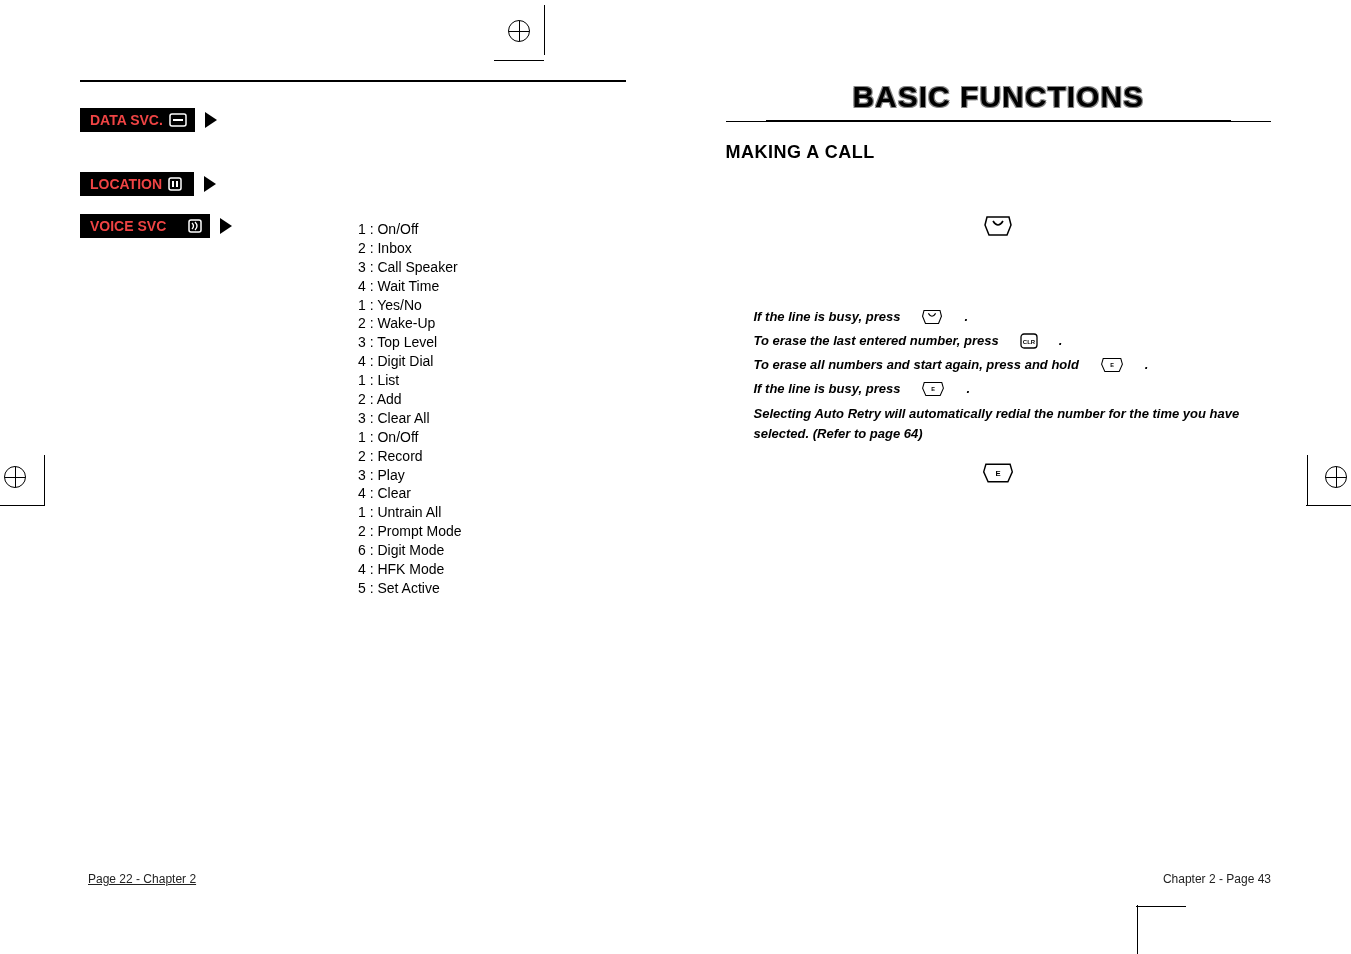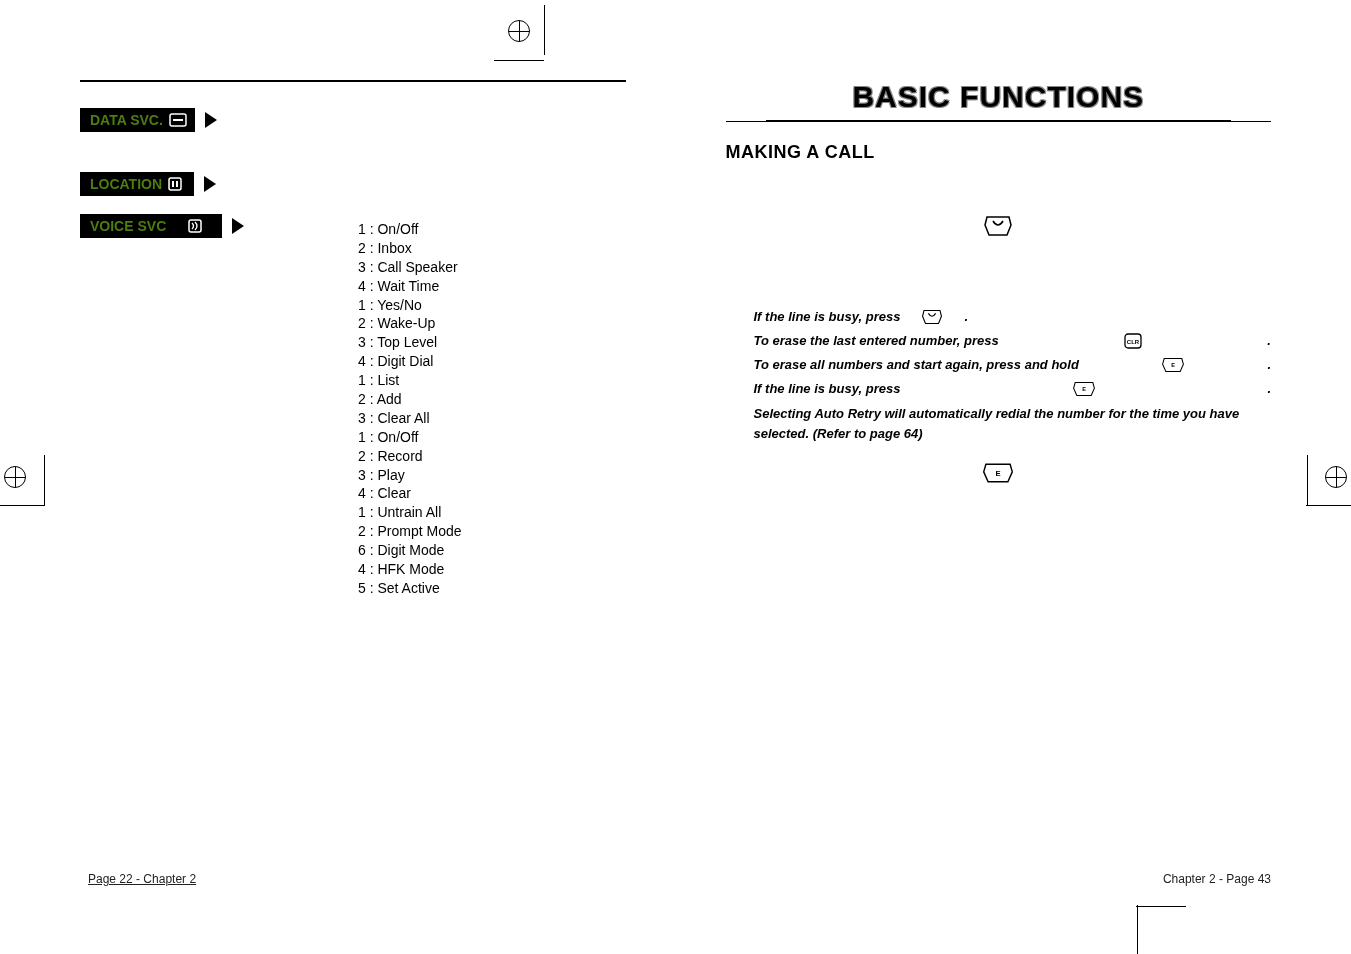--- a/index.html
+++ b/index.html
@@ -66,21 +66,21 @@
       -1px  1px 0 #888,
        1px  1px 0 #888;
     margin-bottom: 6px;
   }
 
   
   .badge-row {
     display: flex; align-items: center; gap: 10px; margin-top: 26px;
   }
   .badge {
-    background: #000; color: #4d7c0f;
+    background: #000; color: #ef4444;
     font-weight: 700;
     padding: 4px 8px 4px 10px;
     display: inline-flex; align-items: center; gap: 6px;
     font-size: 14px;
   }
   .badge .mini-icon {
     width: 18px; height: 14px; display: inline-block;
   }
   .tri-right {
     width: 0; height: 0;
@@ -115,21 +115,21 @@
   }
   .note-block {
     margin: 70px 0 0 28px;
     font-size: 13px;
     font-style: italic;
     font-weight: 700;
     line-height: 1.55;
     max-width: 520px;
   }
   .note-line { display: flex; align-items: center; flex-wrap: wrap; gap: 20px; }
-  .note-line + .note-line { margin-top: 4px; justify-content: space-between; }
+  .note-line + .note-line { margin-top: 4px; }
   .inline-icon {
     display: inline-flex;
     align-items: center;
     justify-content: center;
     vertical-align: middle;
   }
 
   .phone-icon-row, .clr-icon-row {
     text-align: center;
     margin-top: 12px;
@@ -182,21 +182,21 @@
               <rect x="1" y="1" width="12" height="12" rx="2" fill="none" stroke="#fff" stroke-width="1.5"></rect>
               <rect x="4" y="4" width="2" height="6" fill="#fff"></rect>
               <rect x="8" y="4" width="2" height="6" fill="#fff"></rect>
             </svg>
         </span>
       </span>
       <span class="tri-right"></span>
     </div>
 
     <div class="badge-row" style="margin-top:18px;">
-      <span class="badge" style="padding-right:16px;">
+      <span class="badge" style="padding-right:4px;">
         <span>VOICE SVC</span>
         <span style="width:10px;display:inline-block;"></span>
         <span class="mini-icon">
           <svg viewBox="0 0 18 14">
               <rect x="1" y="1" width="12" height="12" rx="2" fill="none" stroke="#fff" stroke-width="1.5"></rect>
               <path d="M4 4 Q7 7 4 10 M7 3 Q11 7 7 11" fill="none" stroke="#fff" stroke-width="1.3"></path>
             </svg>
         </span>
       </span>
       <span class="tri-right"></span>

